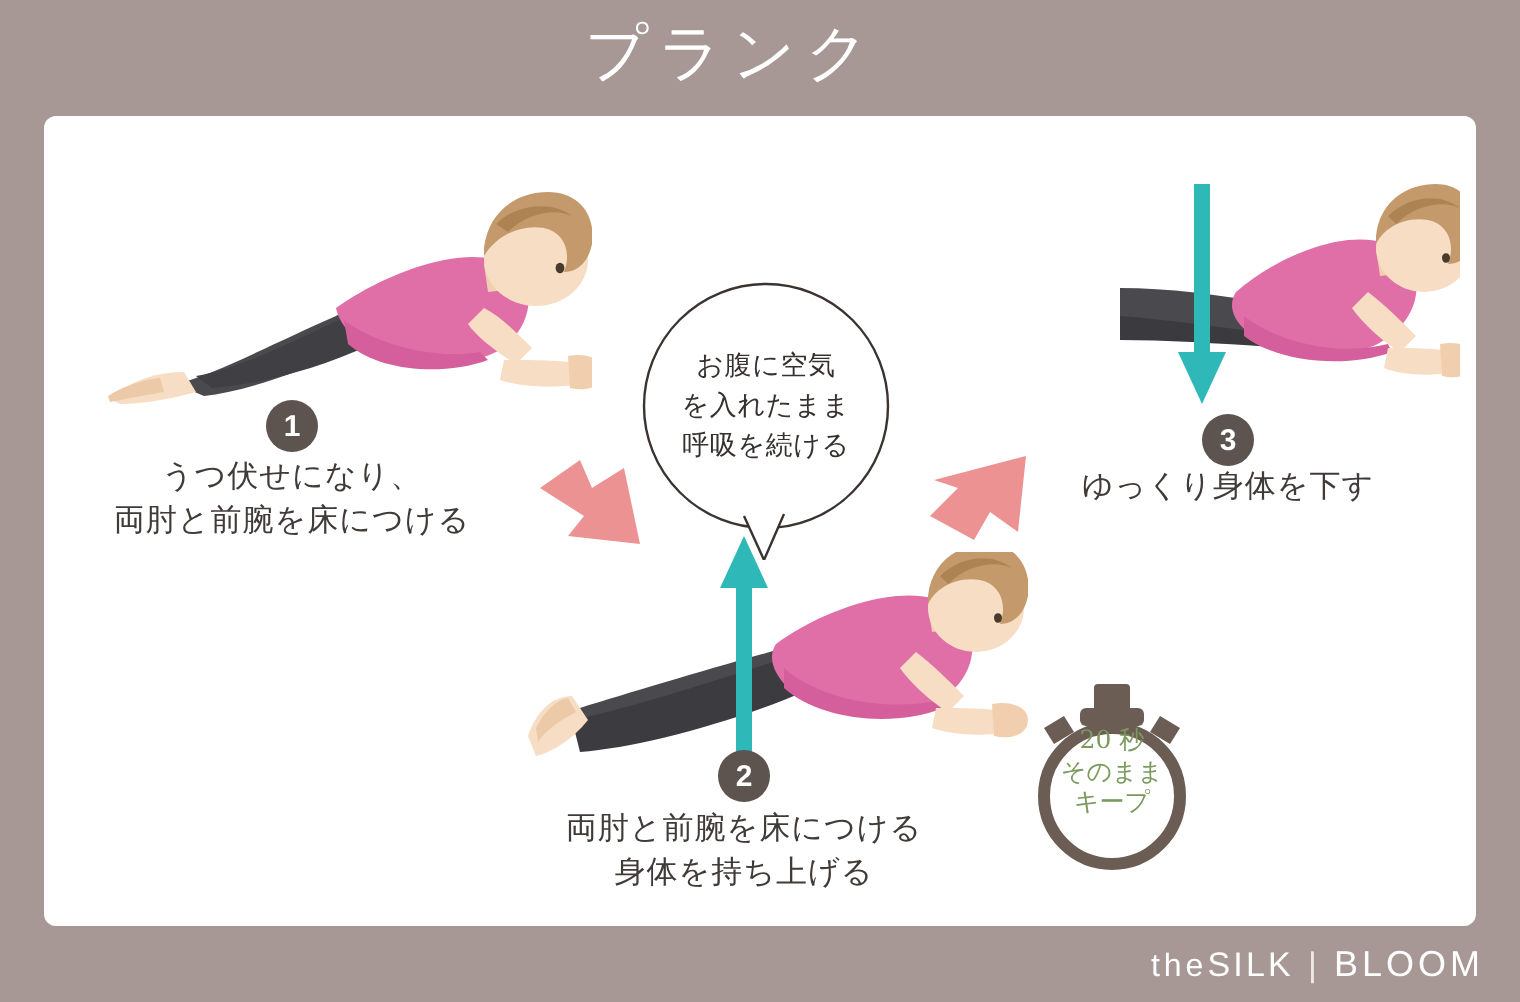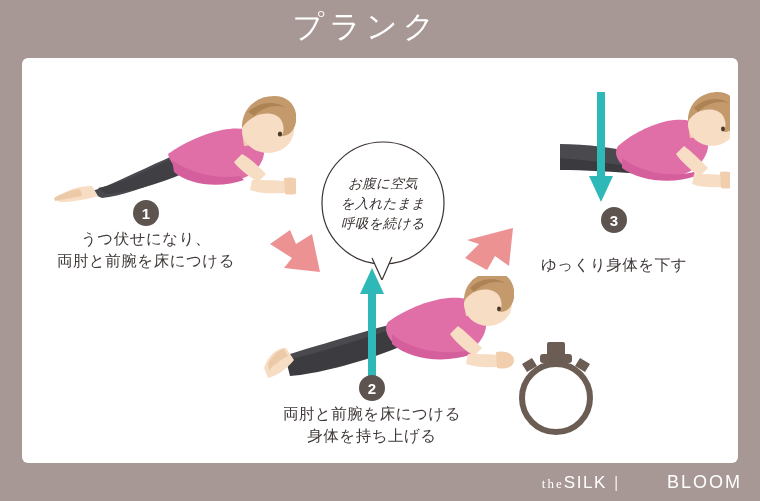--- a/index.html
+++ b/index.html
@@ -44,23 +44,23 @@
   .brand {
     position: absolute;
     right: 18px;
     bottom: 8px;
     color: #ffffff;
     font-size: 17px;
     letter-spacing: 1.6px;
     font-family: "Liberation Sans", sans-serif;
     white-space: nowrap;
   }
-  .brand .b-the { font-size: 13px; letter-spacing: 2px; font-family: Liberation Serif, serif; }
+  .brand .b-the { font-size: 16px; letter-spacing: 2px; }
   .brand .b-sep { padding: 0 7px; font-weight: 300; color: #efe9e8; }
-  .brand .b-bloom { font-size: 18px; letter-spacing: 2px; margin-left: 40px; }
+  .brand .b-bloom { font-size: 18px; letter-spacing: 2px; }
 
   
   .abs { position: absolute; }
   .step-num {
     width: 26px; height: 26px;
     border-radius: 50%;
     background: #5d534f;
     color: #ffffff;
     font-family: "Liberation Sans", sans-serif;
     font-size: 15px;
@@ -150,21 +150,21 @@
   </svg>
 
   <div class="abs step-num" style="left:133px; top:200px;">1</div>
   <div class="abs step-caption" style="left:26px; top:228px; width:240px;font-family:Liberation Serif, serif;">うつ伏せになり、
 両肘と前腕を床につける</div>
 
   <svg class="abs" style="left:266px; top:228px;" width="58" height="54" viewBox="0 0 58 54">
     <path d="M4 16 L24 2 L30 16 L46 6 L54 44 L18 40 L26 30 Z" fill="#ec9293"></path>
   </svg>
 
-  <div class="abs" style="left:320px; top:140px; width:126px; height:126px;font-style:italic;">
+  <div class="abs" style="left:320px; top:140px; width:126px; height:126px;">
     <svg style="position:absolute; left:0; top:0;" width="126" height="140" viewBox="0 0 126 140">
       <circle cx="63" cy="63" r="61" fill="#ffffff" stroke="#3a3330" stroke-width="1.2"></circle>
       <path d="M52 118 L62 140 L72 117" fill="#ffffff" stroke="#3a3330" stroke-width="1.2" stroke-linejoin="round"></path>
       <path d="M53 118 Q62 126 71 117" fill="#ffffff" stroke="none"></path>
     </svg>
     <div class="bubble-text">お腹に空気
 を入れたまま
 呼吸を続ける</div>
   </div>
 
@@ -197,21 +197,21 @@
 
     <path d="M160 84 C170 82 178 86 178 92 C178 99 170 102 161 100 Z" fill="#f1cfae"></path>
   </svg>
 
   <svg class="abs" style="left:588px; top:92px;" width="26" height="112" viewBox="0 0 26 112">
     <rect x="9" y="0" width="8" height="88" fill="#2fb8b8"></rect>
     <path d="M1 84 L25 84 L13 110 Z" fill="#2fb8b8"></path>
   </svg>
 
   <div class="abs step-num" style="left:601px; top:207px;">3</div>
-  <div class="abs step-caption" style="left:504px; top:254px; width:220px;">ゆっくり身体を下す</div>
+  <div class="abs step-caption" style="left:504px; top:232px; width:220px;">ゆっくり身体を下す</div>
 
   <svg class="abs" style="left:246px; top:276px;" width="268" height="112" viewBox="0 0 268 112">
 
     <path d="M44 78 C70 70 110 58 146 48 L164 42 L172 58 L140 70 C106 82 68 92 48 94 Z" fill="#4a4a4e"></path>
 
     <path d="M40 84 C70 78 112 64 150 52 L170 46 L180 60 L146 74 C110 88 70 98 44 100 Z" fill="#3b3b40"></path>
 
     <path d="M18 92 C22 80 30 72 40 72 L48 84 C40 94 30 100 22 102 Z" fill="#f7ddc3"></path>
     <path d="M22 88 C26 80 32 74 38 73 L42 80 C34 84 26 90 23 95 Z" fill="#eccaa7"></path>
 
@@ -249,19 +249,22 @@
     <svg style="position:absolute; left:0; top:0;" width="100" height="100" viewBox="0 0 100 100">
 
       <rect x="41" y="4" width="18" height="14" rx="2" fill="#6b5d54"></rect>
       <rect x="34" y="16" width="32" height="9" rx="3" fill="#6b5d54"></rect>
 
       <path d="M16 26 L26 20 L31 28 L21 34 Z" fill="#6b5d54"></path>
       <path d="M84 26 L74 20 L69 28 L79 34 Z" fill="#6b5d54"></path>
 
       <circle cx="50" cy="60" r="34" fill="#ffffff" stroke="#6b5d54" stroke-width="6"></circle>
     </svg>
+    <div class="timer-text">20 秒
+そのまま
+キープ</div>
   </div>
 
   <div class="brand">
     <span class="b-the">the</span><span class="b-silk">SILK</span><span class="b-sep">|</span><span class="b-bloom">BLOOM</span>
   </div>
 
 </div>
 
 </body></html>

